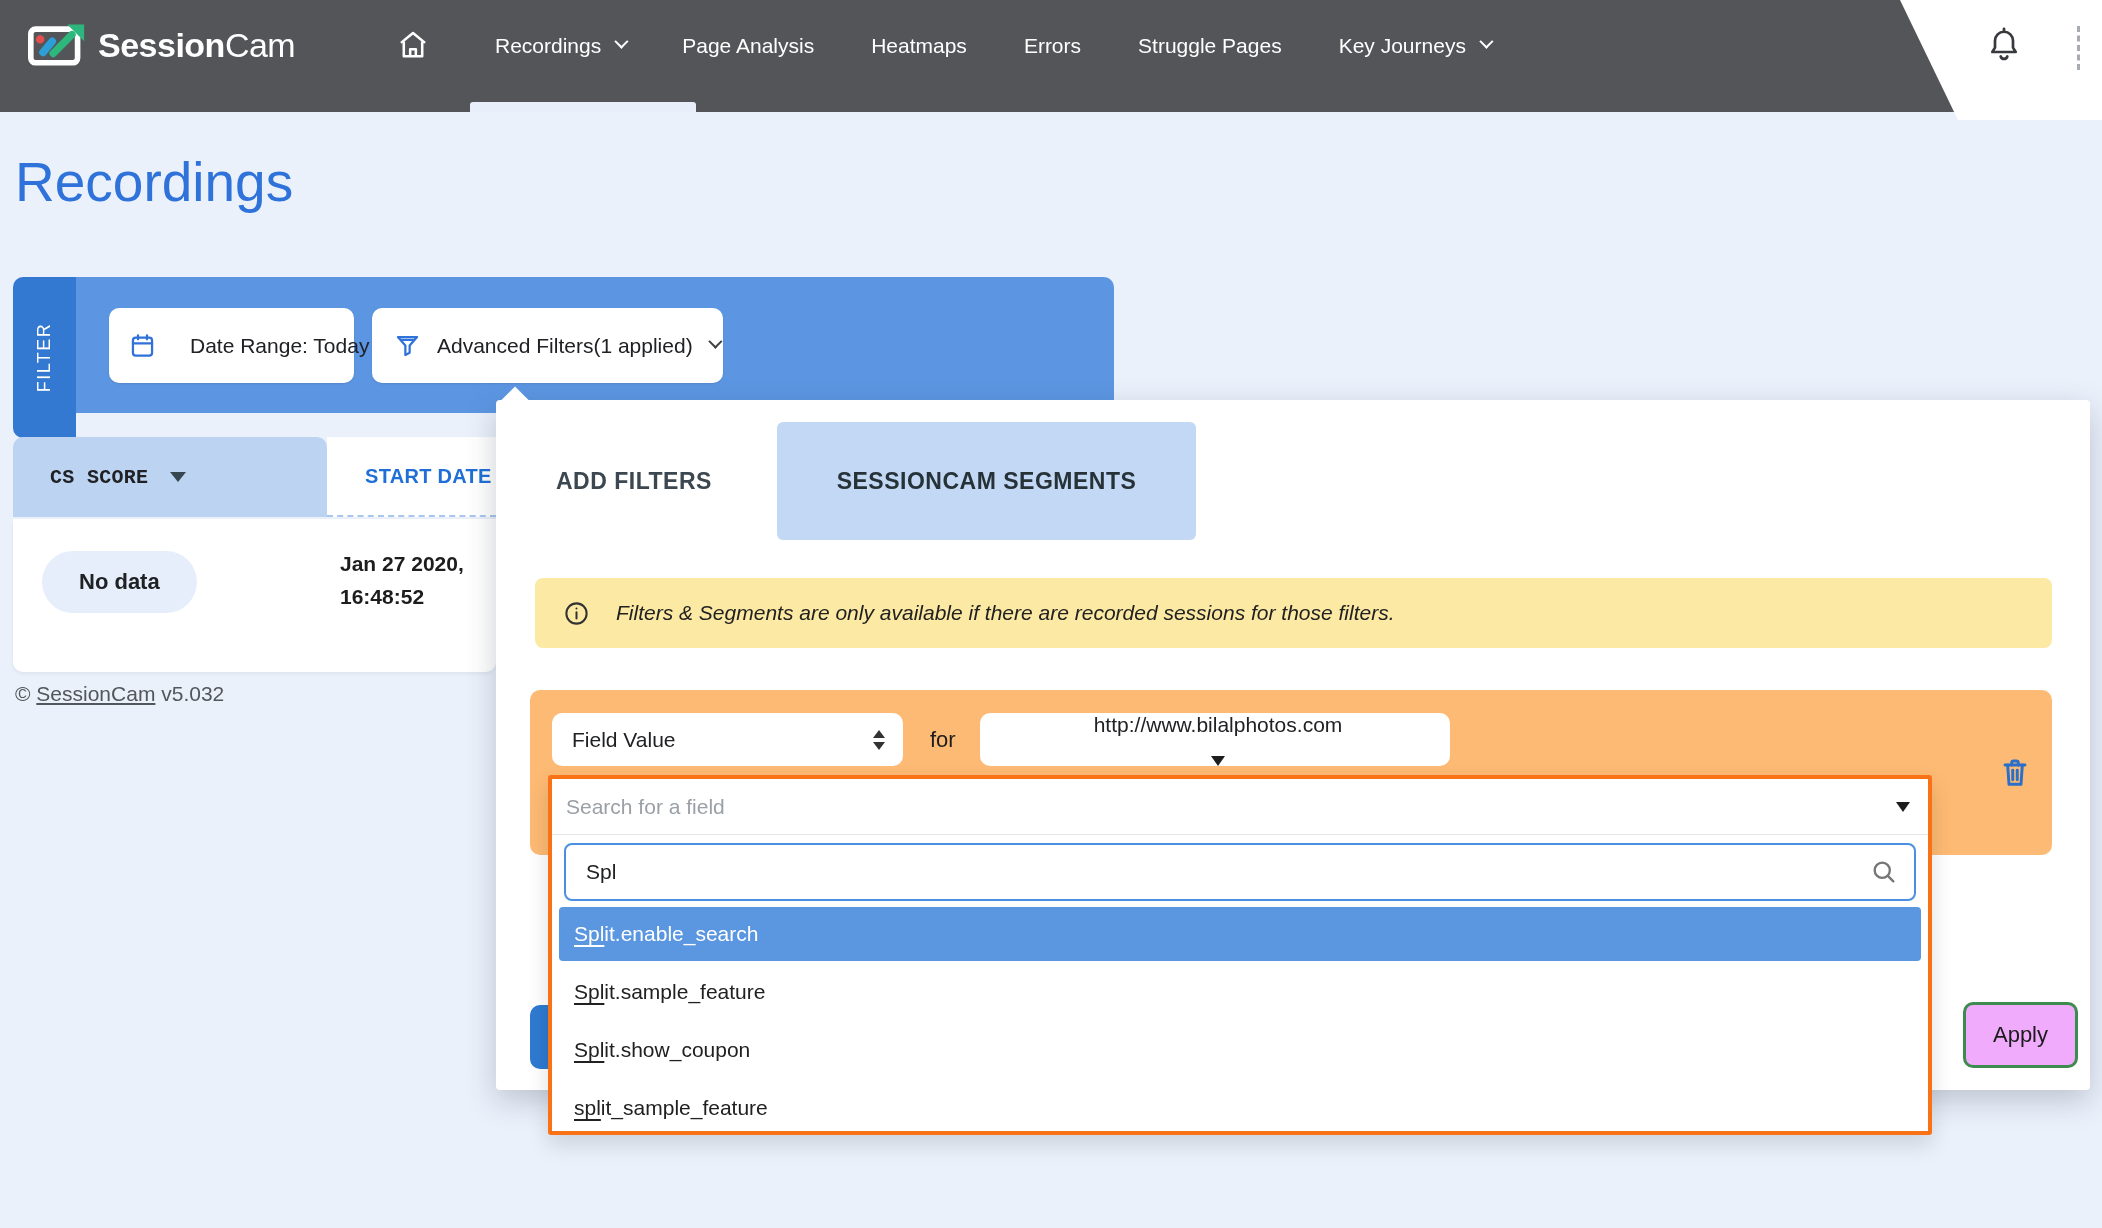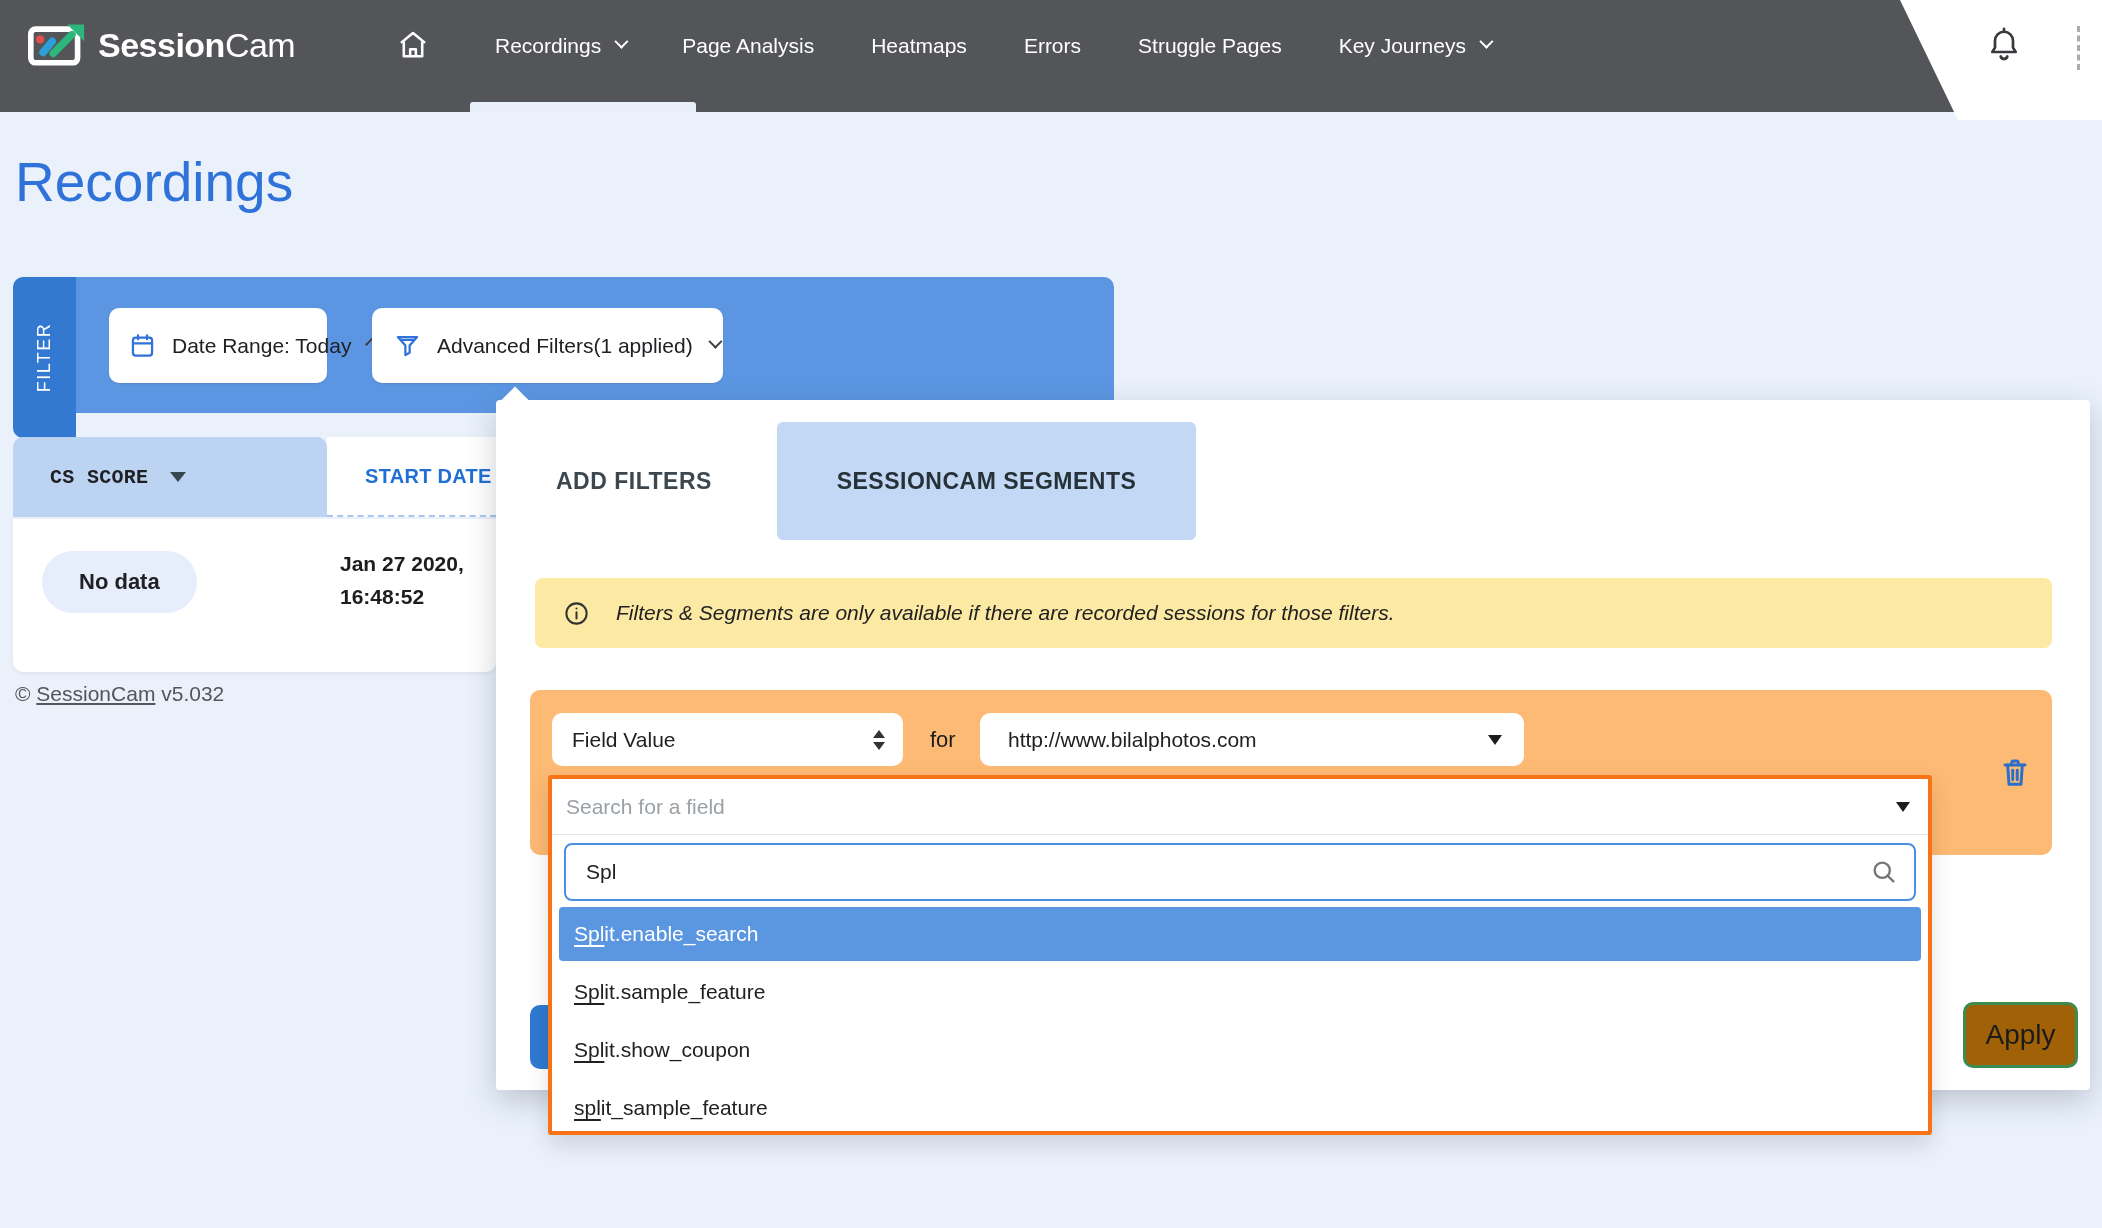--- a/index.html
+++ b/index.html
@@ -23,21 +23,21 @@
   .kebab { position:absolute; left:2077px; top:26px; height:44px; width:0; border-left:3px dashed #A8ACB2; cursor:pointer; }
 
   
   .page-title { position:absolute; left:15px; top:150px; font-size:55px; font-weight:400; color:#2F72D9; }
 
   
   .filter-tab { position:absolute; left:13px; top:277px; width:63px; height:161px; background:#3378D1; border-radius:10px 0 0 10px; display:flex; align-items:center; justify-content:center; }
   .filter-tab span { transform:rotate(-90deg); color:#fff; font-size:18px; font-weight:500; letter-spacing:1.5px; white-space:nowrap; }
   .filter-bluebar { position:absolute; left:76px; top:277px; width:1038px; height:136px; background:#5C96E2; border-radius:0 10px 10px 0; }
   .wbtn { position:absolute; top:308px; height:75px; background:#fff; border-radius:10px; display:flex; align-items:center; box-shadow:0 1px 2px rgba(0,0,0,.10); cursor:pointer; }
-  .btn-date { left:109px; width:218px; padding-left:20px; }
+  .btn-date { left:109px; width:245px; padding-left:20px;gap:18px; }
   .btn-adv  { left:372px; width:351px; padding-left:22px; }
   .wbtn .lbl { font-size:21px; font-weight:500; color:#202124; margin-left:16px; white-space:nowrap; }
   .wbtn .chev { color:#3c4043; margin-left:16px; }
   .searchbox { position:absolute; left:738px; top:308px; width:344px; height:75px; background:#fff; border-radius:10px; display:flex; box-shadow:0 1px 2px rgba(0,0,0,.10); }
   .searchbox input { flex:1; border:none; outline:none; background:transparent; font-family:"Liberation Sans",sans-serif; font-size:20px; color:#202124; padding:0 8px 0 20px; min-width:0; }
   .searchbox input::placeholder { font-style:italic; color:#5f6368; }
   .search-btn { width:62px; height:75px; background:#D9E7F8; border-radius:0 10px 10px 0; display:flex; align-items:center; justify-content:center; cursor:pointer; }
 
   
   .th-cs { position:absolute; left:13px; top:437px; width:314px; height:80px; background:#BCD4F2; border-radius:10px 10px 0 0; display:flex; align-items:center; padding-left:37px; cursor:pointer;font-family:Liberation Mono, monospace; }
@@ -56,40 +56,40 @@
   .panel { position:absolute; left:496px; top:400px; width:1594px; height:690px; background:#fff; border-radius:4px; box-shadow:0 10px 30px rgba(50,60,80,.25); }
   .notch { position:absolute; left:8px; top:-9px; width:22px; height:22px; background:#fff; transform:rotate(45deg); }
   .tab-add { position:absolute; left:60px; top:52px; height:58px; line-height:58px; font-size:23px; font-weight:700; color:#3C474F; letter-spacing:.5px; cursor:pointer; }
   .tab-seg { position:absolute; left:281px; top:22px; width:419px; height:118px; background:#C2D8F4; border-radius:6px; display:flex; align-items:center; justify-content:center; font-size:23px; font-weight:700; color:#263238; letter-spacing:.5px; cursor:pointer; }
   .banner { position:absolute; left:39px; top:178px; width:1517px; height:70px; background:#FBE9A4; border-radius:8px; display:flex; align-items:center; padding-left:28px; }
   .banner .msg { font-style:italic; font-size:21px; color:#212121; margin-left:26px; }
 
   .cond { position:absolute; left:34px; top:290px; width:1522px; height:165px; background:#fdba74; border-radius:10px;text-decoration:underline; }
   .sel { position:absolute; top:23px; height:53px; background:#fff; border-radius:10px; display:flex; align-items:center; cursor:pointer; }
   .sel-field { left:22px; width:351px; padding:0 18px 0 20px; }
-  .sel-site  { left:450px; width:544px; padding:0 22px 0 28px; }
+  .sel-site  { left:450px; width:470px; padding:0 22px 0 28px;flex-direction:column; }
   .sel .txt { font-size:21px; color:#202124; flex:1; white-space:nowrap; overflow:hidden; }
   .spinner { display:flex; flex-direction:column; gap:4px; }
   .tri-up { width:0; height:0; border-left:6px solid transparent; border-right:6px solid transparent; border-bottom:8px solid #333; }
   .tri-dn { width:0; height:0; border-left:6px solid transparent; border-right:6px solid transparent; border-top:8px solid #333; }
   .tri-sm { width:0; height:0; border-left:7px solid transparent; border-right:7px solid transparent; border-top:10px solid #1d1d1d; }
   .for-lbl { position:absolute; left:400px; top:23px; line-height:53px; font-size:22px; font-weight:500; color:#1d1d1d; }
   .trash-btn { position:absolute; left:1462px; top:60px; width:46px; height:46px; display:flex; align-items:center; justify-content:center; cursor:pointer; }
 
   .widget { position:absolute; left:52px; top:375px; width:1384px; height:360px; background:#fff; border:4px solid #f97316; border-radius:3px; box-shadow:0 10px 22px rgba(0,0,0,.13); }
   .widget-head { height:56px; border-bottom:1px solid #E6E6E6; display:flex; align-items:center; padding:0 18px 0 14px; cursor:pointer; }
   .widget-head .ph { flex:1; font-size:21px; color:#9AA0A6; }
   .spl-wrap { margin:8px 12px 0; height:58px; border:2px solid #4A90E2; border-radius:8px; display:flex; align-items:center; padding:0 16px 0 0; }
   .spl-wrap input { flex:1; border:none; outline:none; font-family:"Liberation Sans",sans-serif; font-size:21px; color:#202124; padding-left:20px; background:transparent; min-width:0; }
   .items { display:flex; flex-direction:column; gap:4px; padding-top:6px; }
   .item { height:54px; margin:0 7px; padding-left:15px; display:flex; align-items:center; font-size:21px; color:#212121; cursor:pointer; border-radius:4px; }
   .item.sel-item { background:#5B96E0; color:#fff; }
   .item .match { text-decoration:underline; text-underline-offset:4px; }
   .sliver { position:absolute; left:34px; top:605px; width:26px; height:64px; background:#2F7AD1; border-radius:10px 0 0 10px; cursor:pointer; }
-  .apply-btn { position:absolute; left:1467px; top:602px; width:115px; height:66px; background:#a16207; border:3px solid #3E8B50; border-radius:10px; display:flex; align-items:center; justify-content:center; font-size:28px; font-weight:500; color:#1b1b1b; cursor:pointer; }
+  .apply-btn { position:absolute; left:1467px; top:602px; width:115px; height:66px; background:#f0abfc; border:3px solid #3E8B50; border-radius:10px; display:flex; align-items:center; justify-content:center; font-size:22px; font-weight:500; color:#1b1b1b; cursor:pointer; }
 
   svg { display:block; }
 </style>
 </head>
 <body>
 
 <div id="app">
 
   <div class="navbar">
     <div class="brand">

